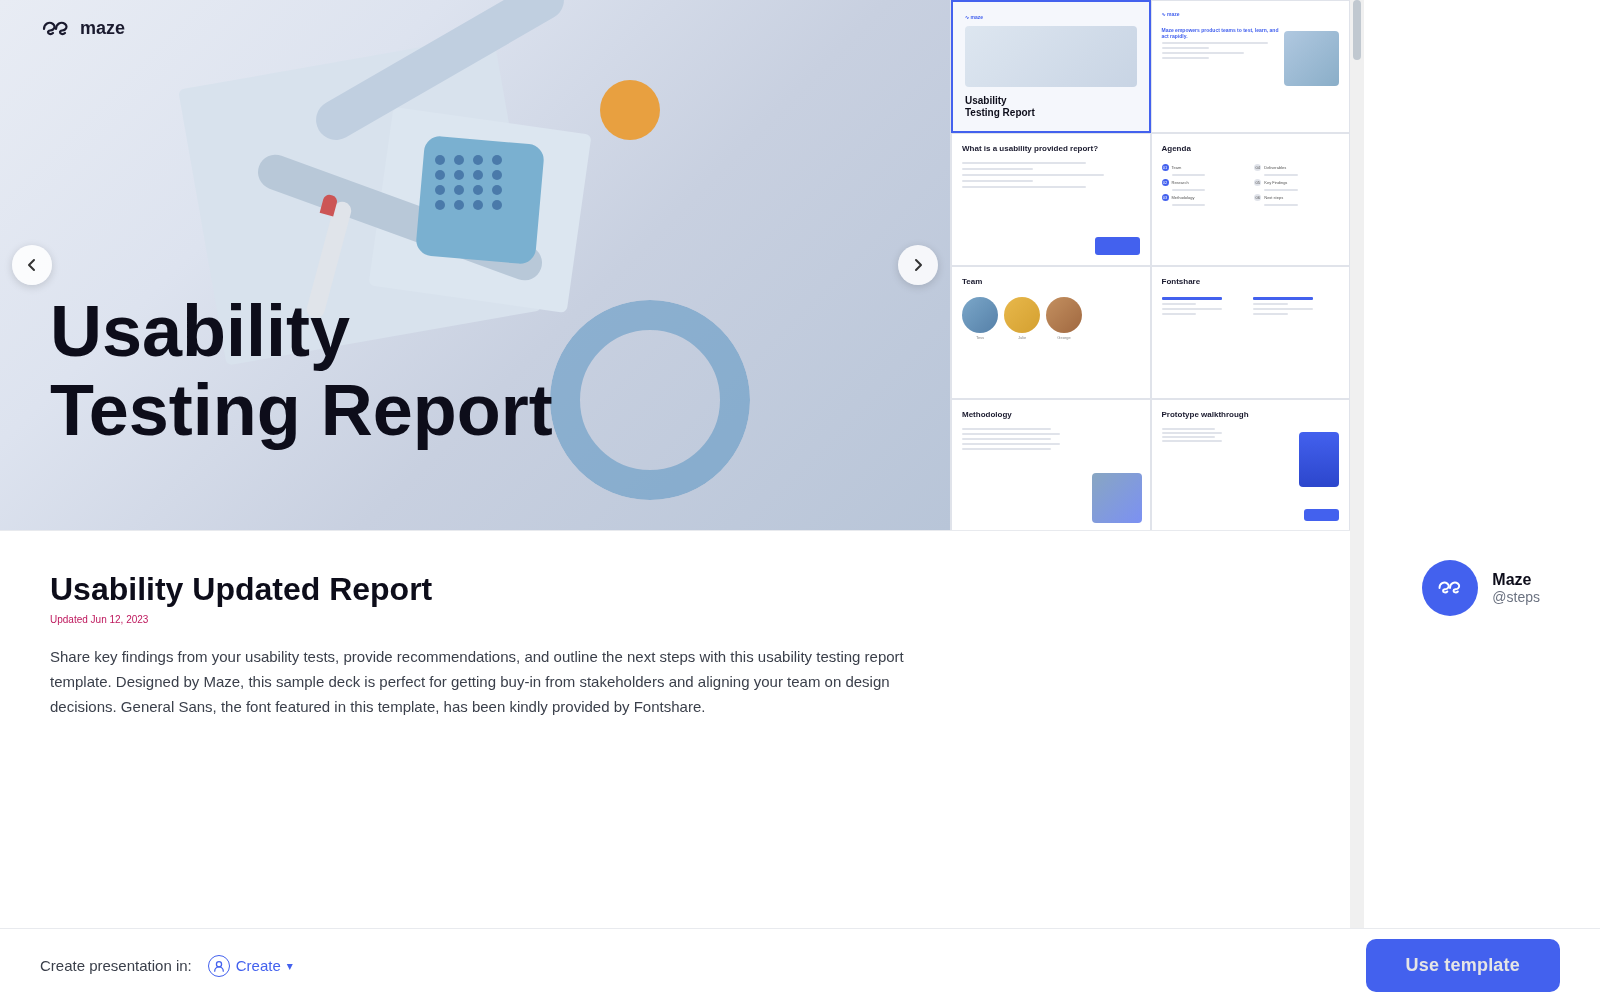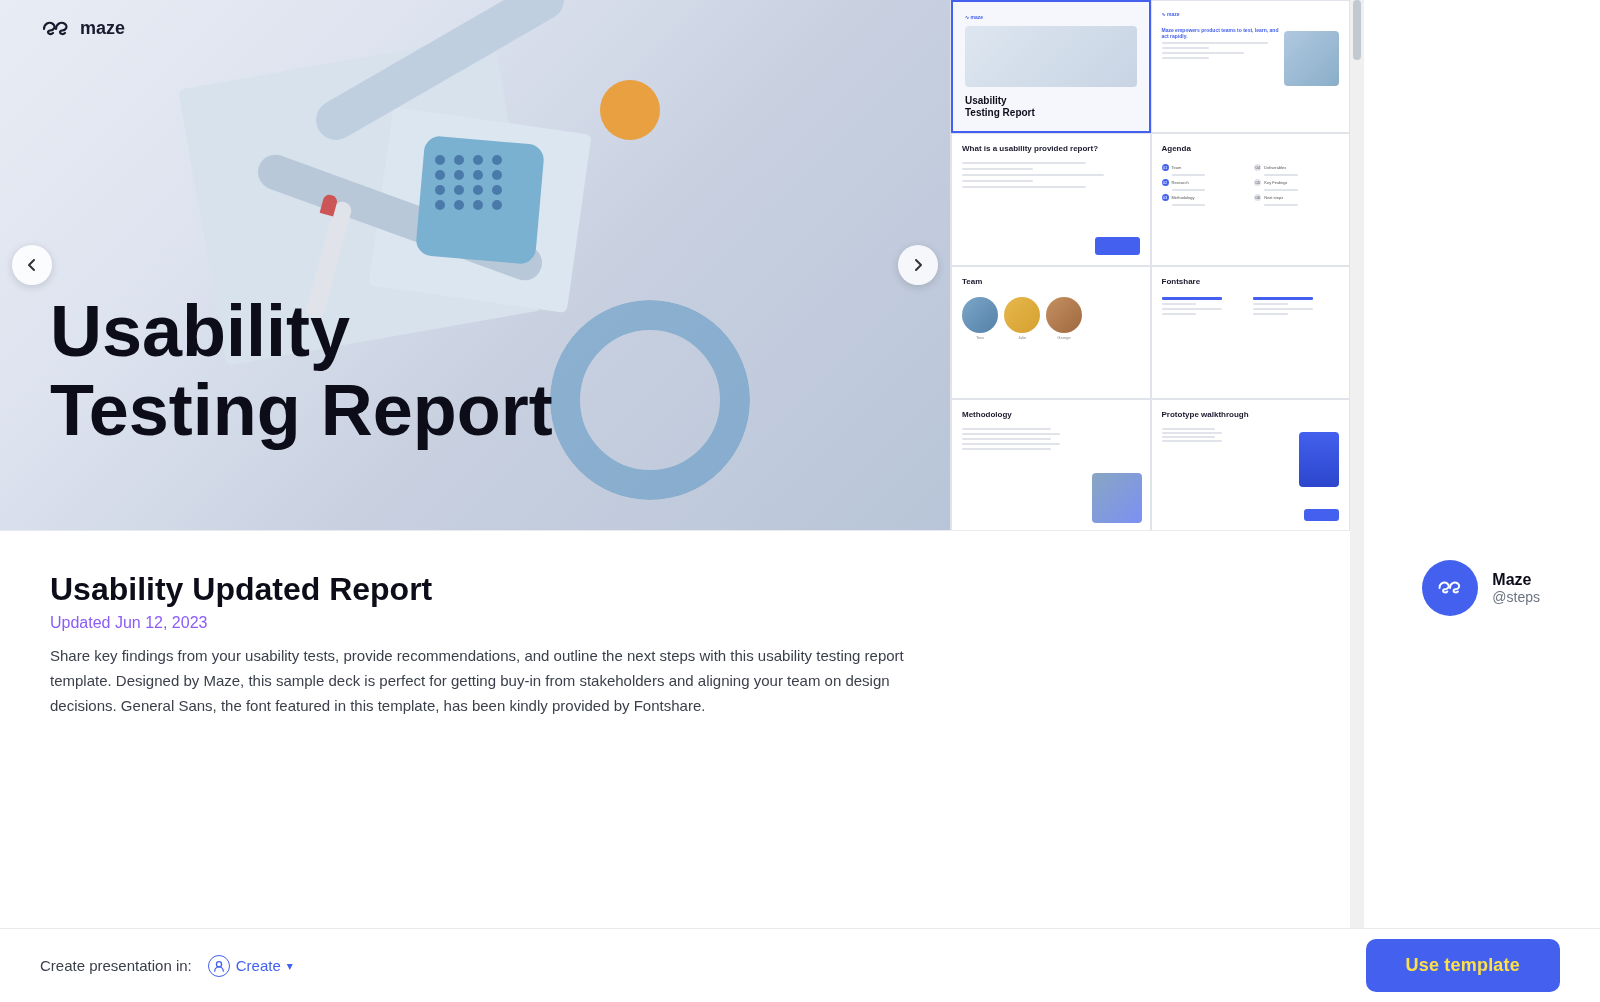--- a/index.html
+++ b/index.html
@@ -168,23 +168,23 @@
     }
 
     .info-title {
       font-size: 32px;
       font-weight: 700;
       color: #0d0d1a;
       margin-bottom: 6px;
     }
 
     .info-date {
-      font-size: 16px;
-      color: #8b5cf6;
-      margin-bottom: 12px;
+      font-size: 10px;
+      color: #be185d;
+      margin-bottom: 20px;
     }
 
     .info-description {
       font-size: 15px;
       color: #3a3f4a;
       line-height: 1.65;
       max-width: 860px;
     }
 
     
@@ -255,21 +255,21 @@
       height: 22px;
       border-radius: 50%;
       border: 1.5px solid #4361ee;
       display: flex;
       align-items: center;
       justify-content: center;
     }
 
     .use-template-btn {
       background: #4361ee;
-      color: #fde047;
+      color: #e5e5e5;
       border: none;
       border-radius: 10px;
       padding: 16px 40px;
       font-size: 18px;
       font-weight: 600;
       cursor: pointer;
       letter-spacing: 0.2px;
     }
 
     

